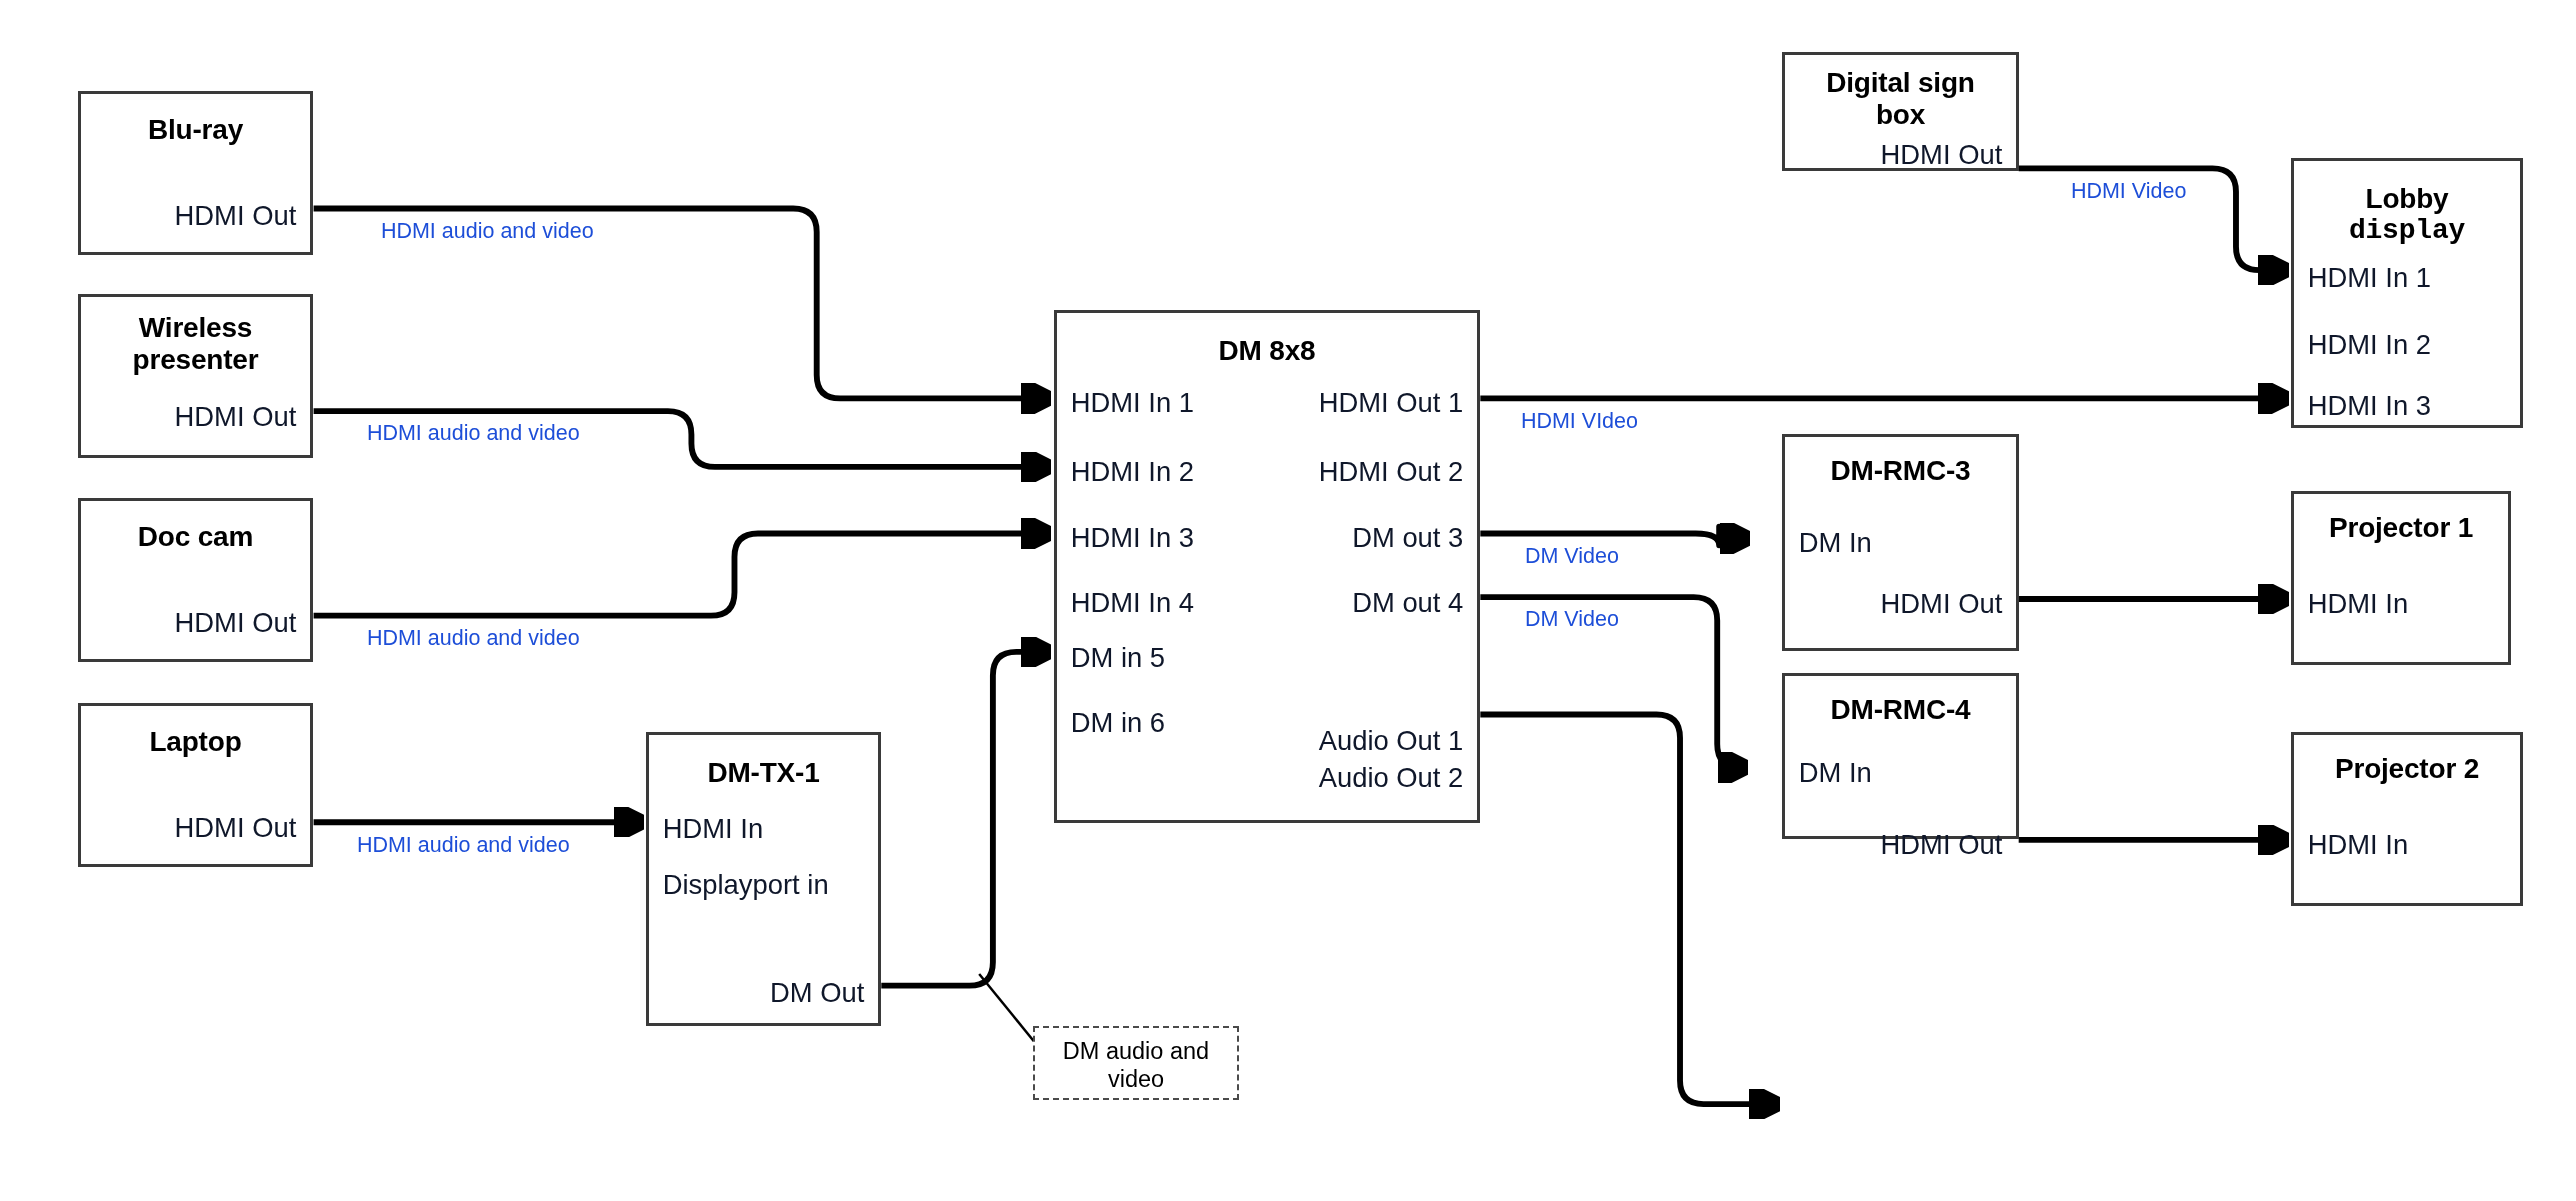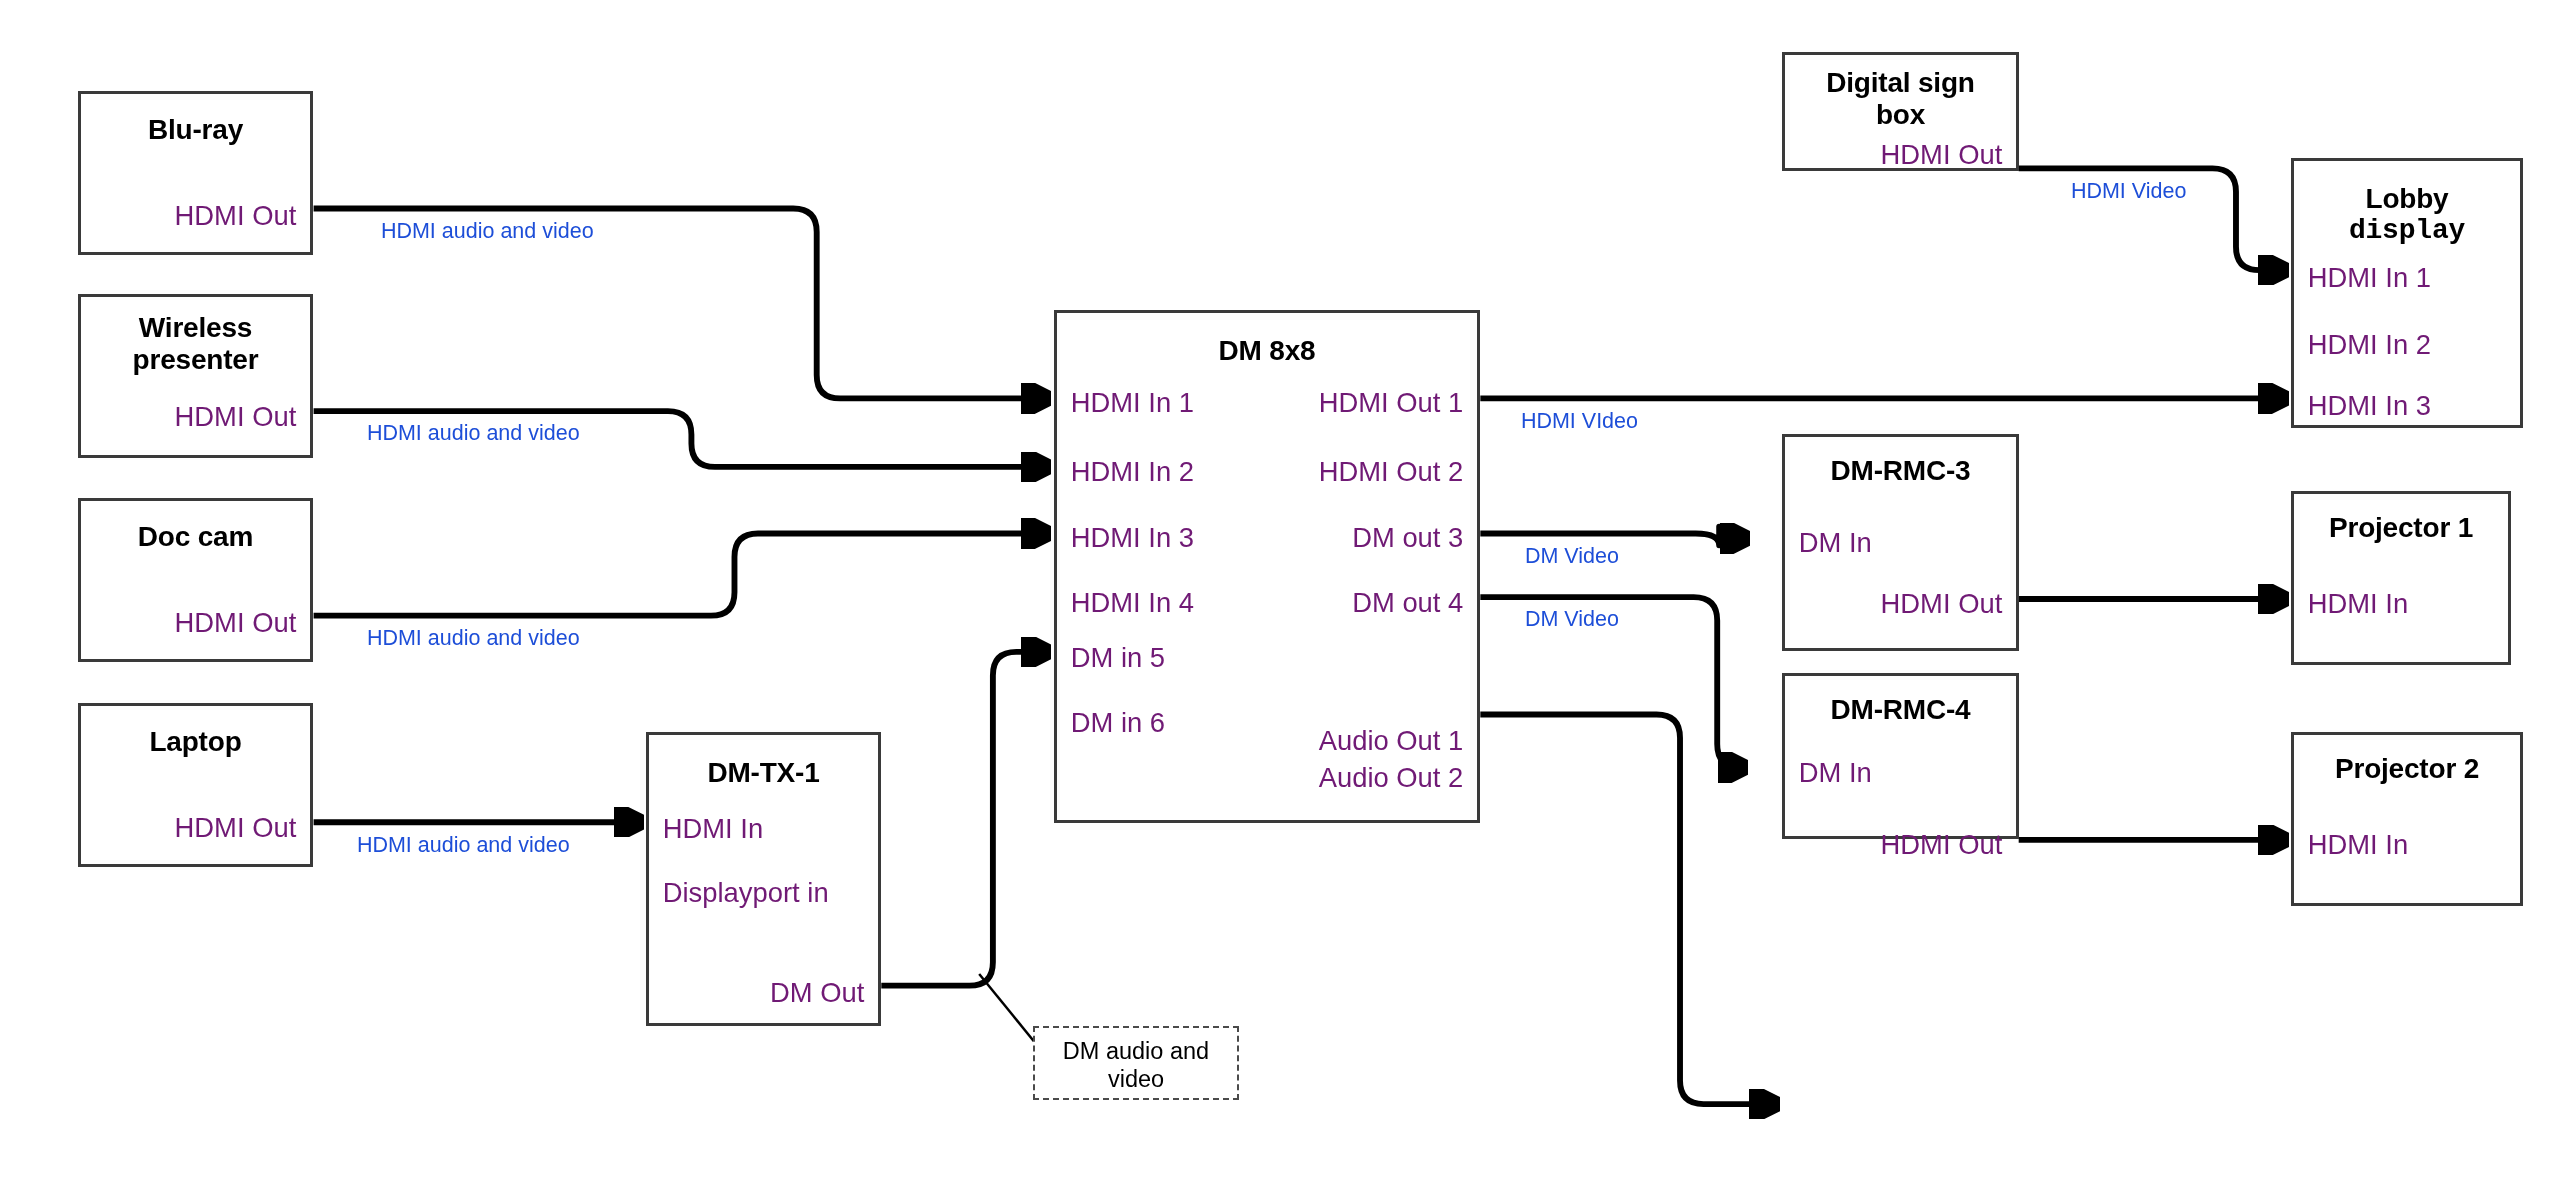--- a/index.html
+++ b/index.html
@@ -31,21 +31,21 @@
     text-align: center;
     font-weight: bold;
     font-size: 28px;
     color: #000000;
     line-height: 1.12;
     letter-spacing: -0.2px;
   }
   .port {
     position: absolute;
     font-size: 27.4px;
-    color: #701a75;
+    color: #0f172a;
     white-space: nowrap;
     line-height: 1;
   }
   .port.right {
     right: 13.7px;
     text-align: right;
   }
   .port.left {
     left: 13.7px;
     text-align: right;
@@ -149,21 +149,21 @@
   </div>
 
   <div class="node" style="left:78px; top:703px; width:235px; height:164px;">
     <div class="node-title" style="top:19.6px;">Laptop</div>
     <div class="port right" style="top:108px;">HDMI Out</div>
   </div>
 
   <div class="node" style="left:646px; top:732px; width:235px; height:294px;">
     <div class="node-title" style="top:21.5px;">DM-TX-1</div>
     <div class="port left" style="top:80px;">HDMI In</div>
-    <div class="port left" style="top:144px;">Displayport in</div>
+    <div class="port left" style="top:136px;">Displayport in</div>
     <div class="port right" style="top:244px;">DM Out</div>
   </div>
 
   <div class="node" style="left:1054px; top:310px; width:426px; height:513px;">
     <div class="node-title" style="top:21.5px;">DM 8x8</div>
 
     <div class="port left" style="top:76px;">HDMI In 1</div>
     <div class="port left" style="top:145px;">HDMI In 2</div>
     <div class="port left" style="top:211px;">HDMI In 3</div>
     <div class="port left" style="top:276px;">HDMI In 4</div>

